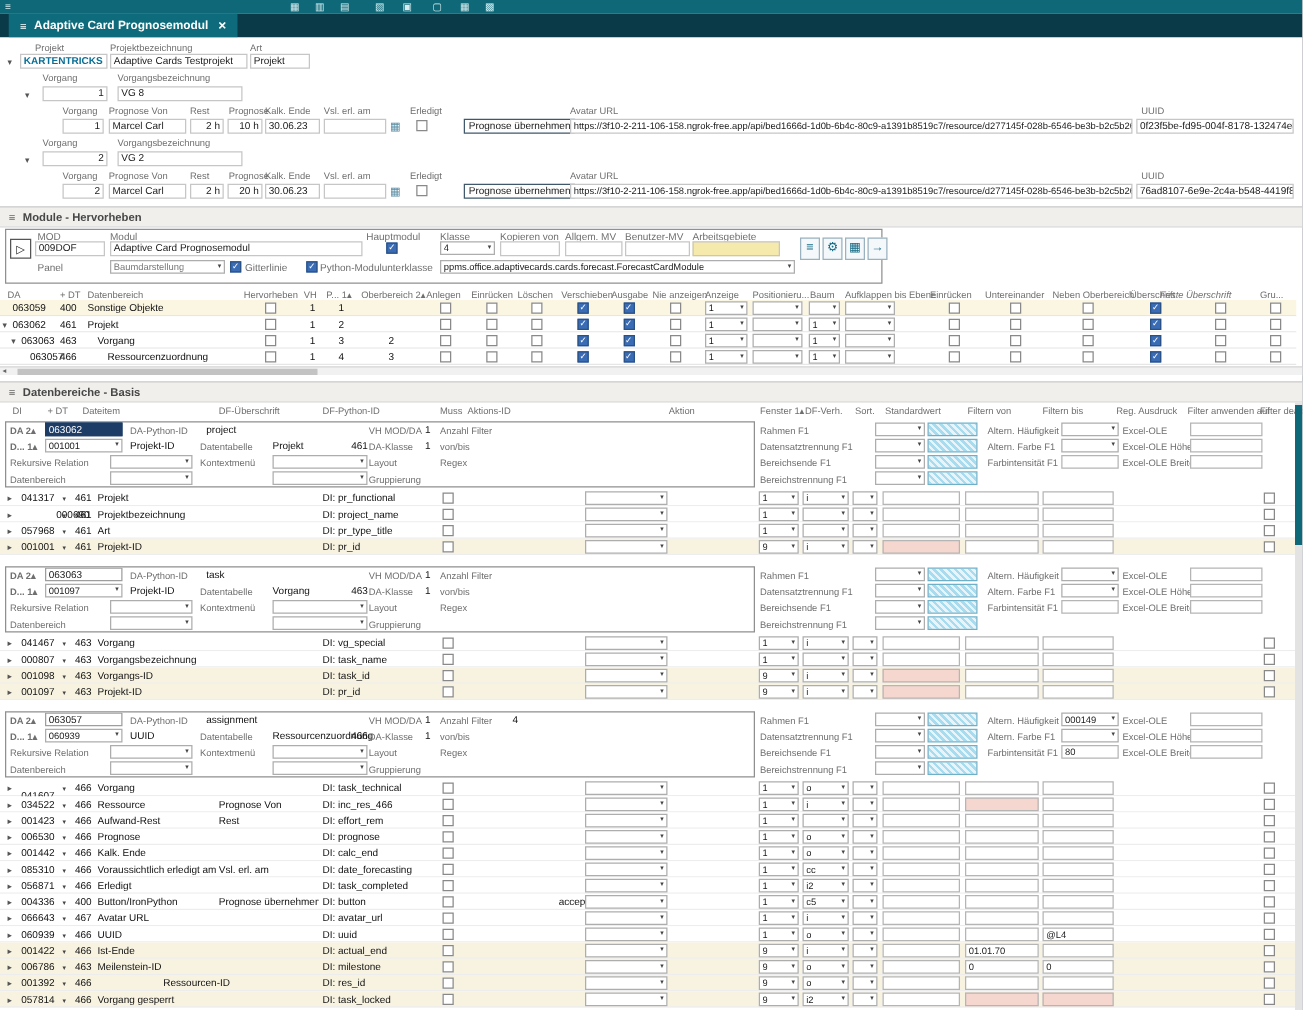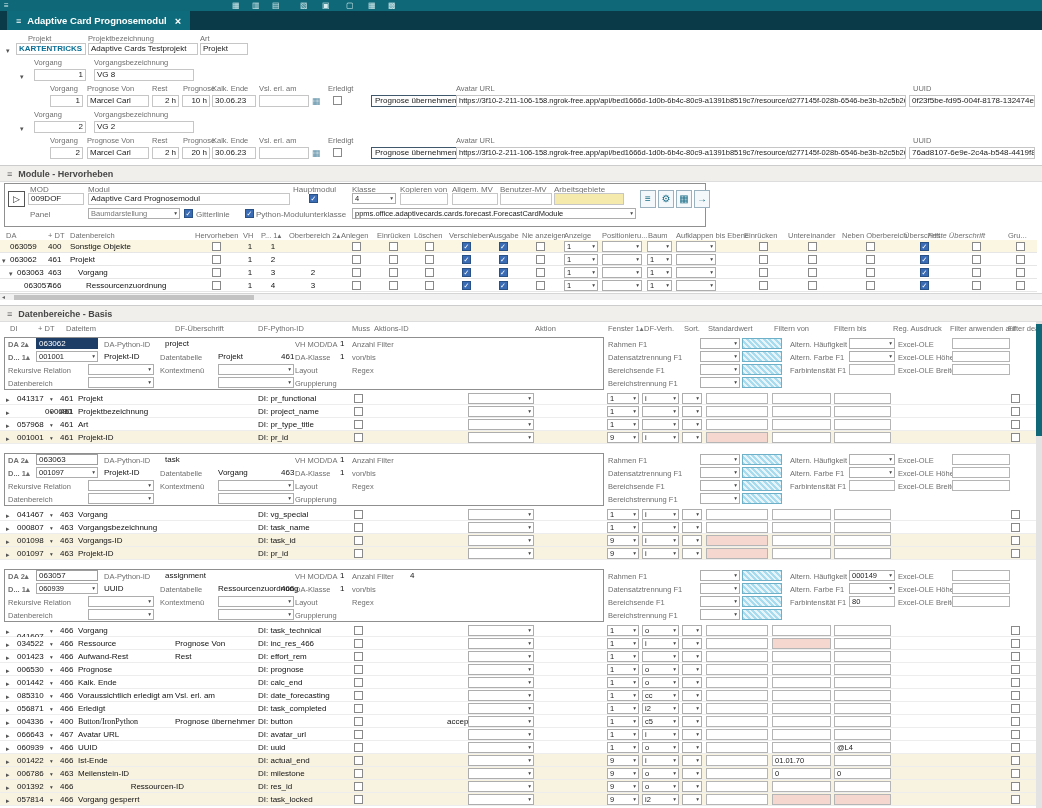--- a/index.html
+++ b/index.html
@@ -1085,21 +1085,21 @@
         <div class="a inp" style="left: 706px; top: 1px; width: 62px;"></div>
         <div class="a inp" style="left: 772px; top: 1px; width: 59px;"></div>
         <div class="a inp" style="left: 834px; top: 1px; width: 57px;"></div>
         <div class="a cb" style="left: 1011px; top: 2px;"></div>
       </div>
       <div class="a dbrow" style="left: 0px; top: 410px; width: 1037px; height: 13px;">
         <div class="a exp" style="left: 6px; top: 4px;">▸</div>
         <div class="a gval" style="left: 17px; top: 2px;">004336</div>
         <div class="a dda2" style="left: 50px; top: 4px;">▾</div>
         <div class="a gval blue" style="left: 60px; top: 2px;">400</div>
-        <div class="a gval clipw" style="left: 78px; top: 2px; width: 113px; font-family: Liberation Serif, serif;">Button/IronPython</div>
+        <div class="a gval clipw" style="left: 78px; top: 2px; width: 113px;">Button/IronPython</div>
         <div class="a gval clipw" style="left: 175px; top: 2px; width: 80px;">Prognose übernehmen</div>
         <div class="a gval clipw" style="left: 258px; top: 2px; width: 94px;">DI: button</div>
         <div class="a cb" style="left: 354px; top: 2px;"></div>
         <div class="a gval" style="left: 447px; top: 2px;">accept_forecast</div>
         <div class="a dd" style="left: 468px; top: 1px; width: 66px;">
           <span class="ddv"></span>
           <span class="dda">▾</span>
         </div>
         <div class="a dd" style="left: 607px; top: 1px; width: 32px;">
           <span class="ddv">1</span>

